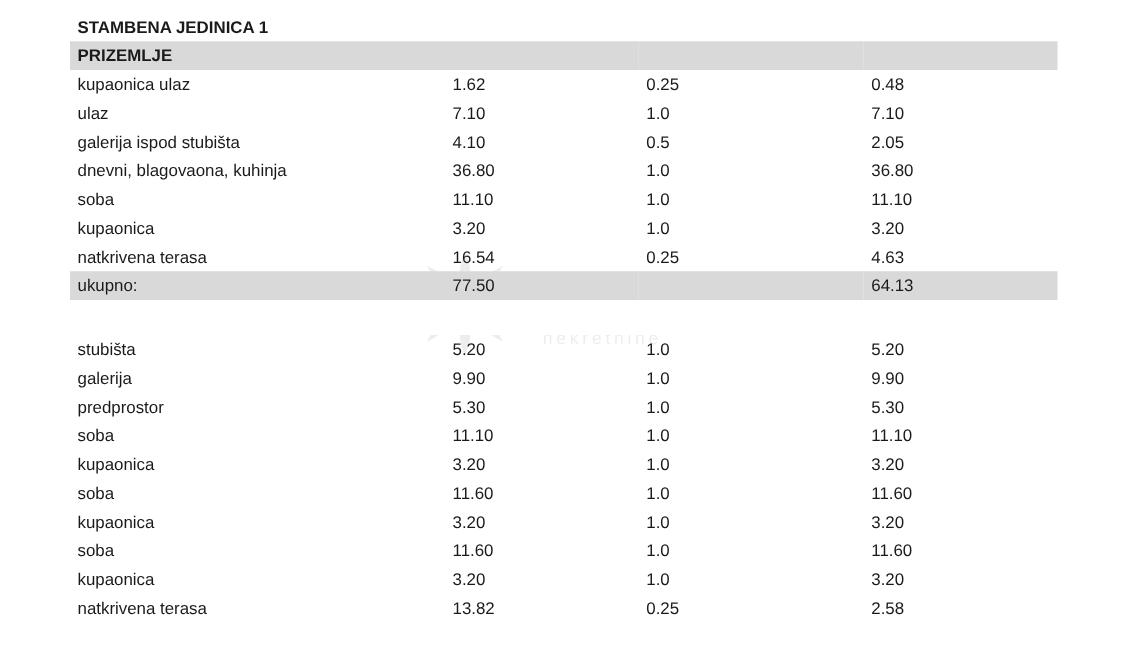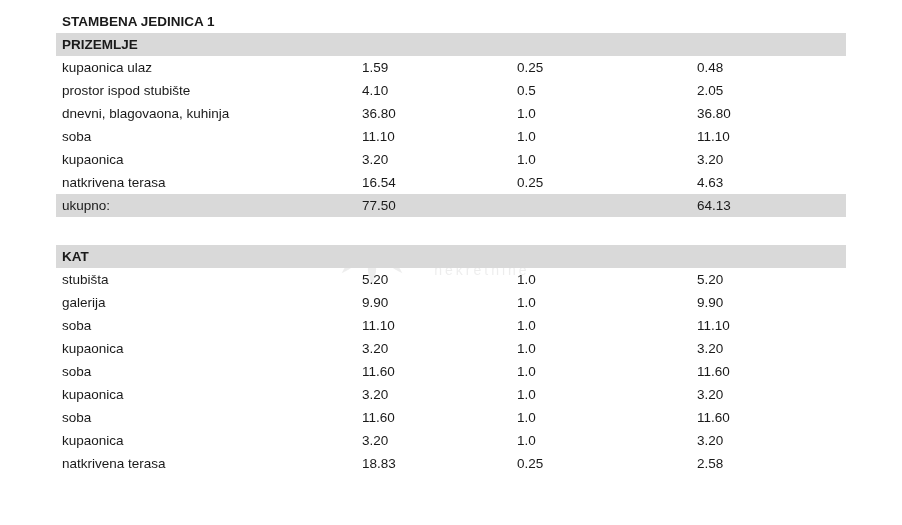--- a/index.html
+++ b/index.html
@@ -148,26 +148,32 @@
 
       <tr class="section-head">
         <td>PRIZEMLJE</td>
         <td></td>
         <td></td>
         <td></td>
       </tr>
 
       <tr>
         <td>kupaonica ulaz</td>
-        <td>1.59</td>
+        <td>1.62</td>
         <td>0.25</td>
         <td>0.48</td>
       </tr>
       <tr>
-        <td>prostor ispod stubište</td>
+        <td>ulaz</td>
+        <td>7.10</td>
+        <td>1.0</td>
+        <td>7.10</td>
+      </tr>
+      <tr>
+        <td>galerija ispod stubišta</td>
         <td>4.10</td>
         <td>0.5</td>
         <td>2.05</td>
       </tr>
       <tr>
         <td>dnevni, blagovaona, kuhinja</td>
         <td>36.80</td>
         <td>1.0</td>
         <td>36.80</td>
       </tr>
@@ -194,40 +200,40 @@
         <td>ukupno:</td>
         <td>77.50</td>
         <td></td>
         <td>64.13</td>
       </tr>
 
       <tr class="spacer-row">
         <td colspan="4"></td>
       </tr>
 
-      <tr class="section-head">
-        <td>KAT</td>
-        <td></td>
-        <td></td>
-        <td></td>
-      </tr>
 
       <tr>
         <td>stubišta</td>
         <td>5.20</td>
         <td>1.0</td>
         <td>5.20</td>
       </tr>
       <tr>
         <td>galerija</td>
         <td>9.90</td>
         <td>1.0</td>
         <td>9.90</td>
       </tr>
       <tr>
+        <td>predprostor</td>
+        <td>5.30</td>
+        <td>1.0</td>
+        <td>5.30</td>
+      </tr>
+      <tr>
         <td>soba</td>
         <td>11.10</td>
         <td>1.0</td>
         <td>11.10</td>
       </tr>
       <tr>
         <td>kupaonica</td>
         <td>3.20</td>
         <td>1.0</td>
         <td>3.20</td>
@@ -251,21 +257,21 @@
         <td>11.60</td>
       </tr>
       <tr>
         <td>kupaonica</td>
         <td>3.20</td>
         <td>1.0</td>
         <td>3.20</td>
       </tr>
       <tr>
         <td>natkrivena terasa</td>
-        <td>18.83</td>
+        <td>13.82</td>
         <td>0.25</td>
         <td>2.58</td>
       </tr>
 
       <tr class="spacer-row-small">
         <td colspan="4"></td>
       </tr>
 
     </tbody>
   </table>

